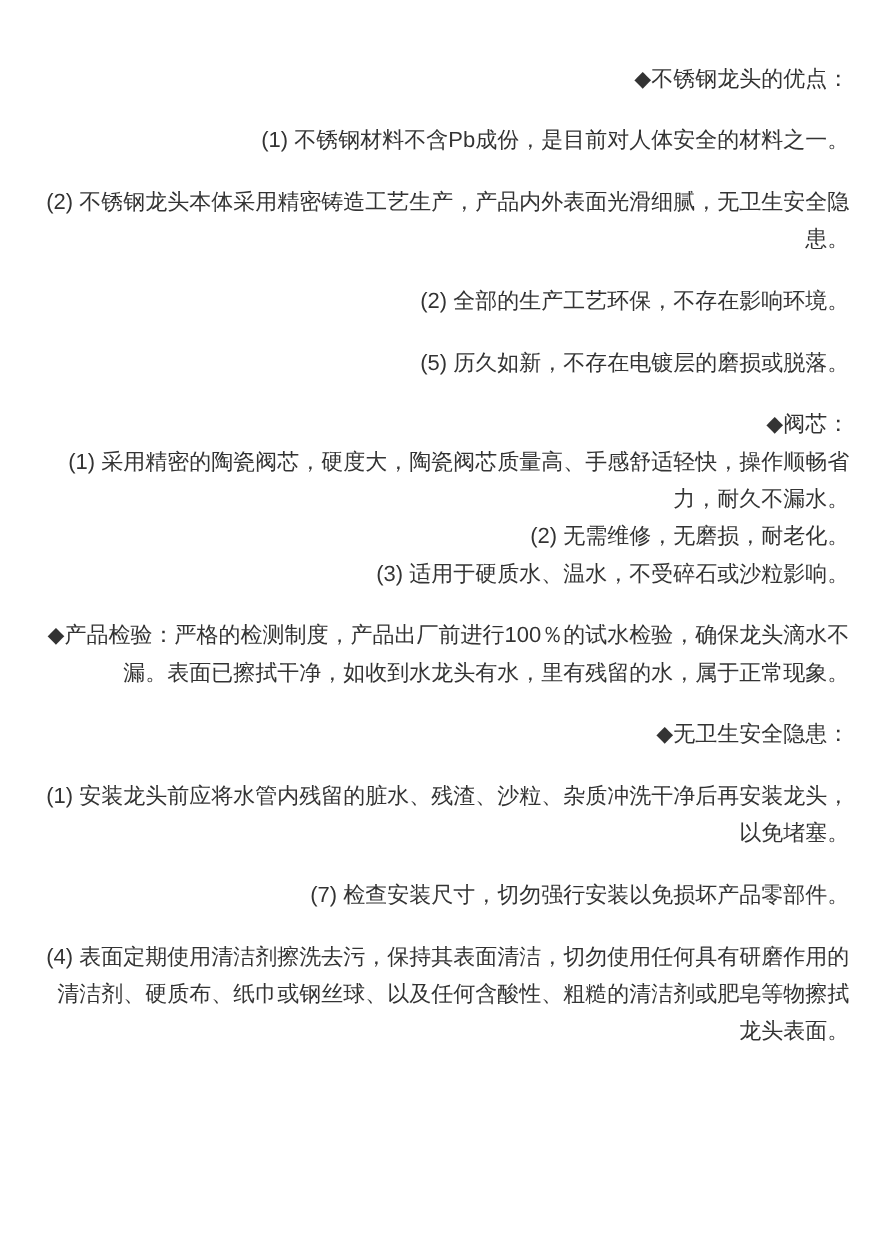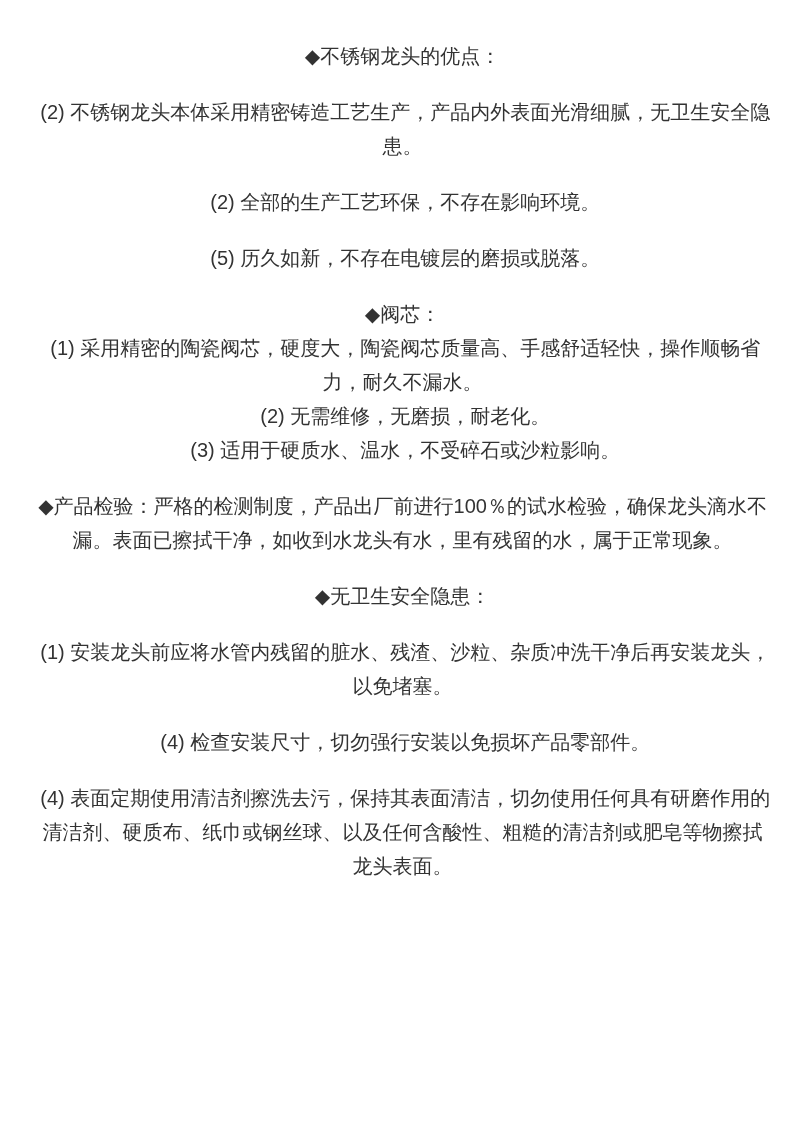--- a/index.html
+++ b/index.html
@@ -13,41 +13,42 @@
   .page {
     width: 800px;
     height: 1126px;
     margin: 0 auto;
     background: #ffffff;
     box-sizing: border-box;
     padding: 39px 28px 0 33px;
     overflow: hidden;
   }
   .doc p {
-    margin: 0 0 22px 0;
+    margin: 16px 0 22px 0;
     font-size: 20px;
     line-height: 34px;
     color: #333333;
     white-space: pre-wrap;      
     word-break: break-all;
-    text-align: center;
+    text-align: right;
   }
 </style>
 </head>
 <body>
 
 <div class="page">
   <div class="doc">
     <p>◆不锈钢龙头的优点：</p>
+    <p> (1) 不锈钢材料不含Pb成份，是目前对人体安全的材料之一。</p>
     <p> (2) 不锈钢龙头本体采用精密铸造工艺生产，产品内外表面光滑细腻，无卫生安全隐患。</p>
     <p> (2) 全部的生产工艺环保，不存在影响环境。</p>
     <p> (5) 历久如新，不存在电镀层的磨损或脱落。</p>
     <p>◆阀芯：
  (1) 采用精密的陶瓷阀芯，硬度大，陶瓷阀芯质量高、手感舒适轻快，操作顺畅省力，耐久不漏水。
  (2) 无需维修，无磨损，耐老化。
  (3) 适用于硬质水、温水，不受碎石或沙粒影响。</p>
     <p>◆产品检验：严格的检测制度，产品出厂前进行100％的试水检验，确保龙头滴水不漏。表面已擦拭干净，如收到水龙头有水，里有残留的水，属于正常现象。</p>
     <p>◆无卫生安全隐患：</p>
     <p> (1) 安装龙头前应将水管内残留的脏水、残渣、沙粒、杂质冲洗干净后再安装龙头，以免堵塞。</p>
-    <p> (4) 检查安装尺寸，切勿强行安装以免损坏产品零部件。</p>
+    <p> (7) 检查安装尺寸，切勿强行安装以免损坏产品零部件。</p>
     <p> (4) 表面定期使用清洁剂擦洗去污，保持其表面清洁，切勿使用任何具有研磨作用的清洁剂、硬质布、纸巾或钢丝球、以及任何含酸性、粗糙的清洁剂或肥皂等物擦拭龙头表面。</p>
   </div>
 </div>
 
 </body></html>

